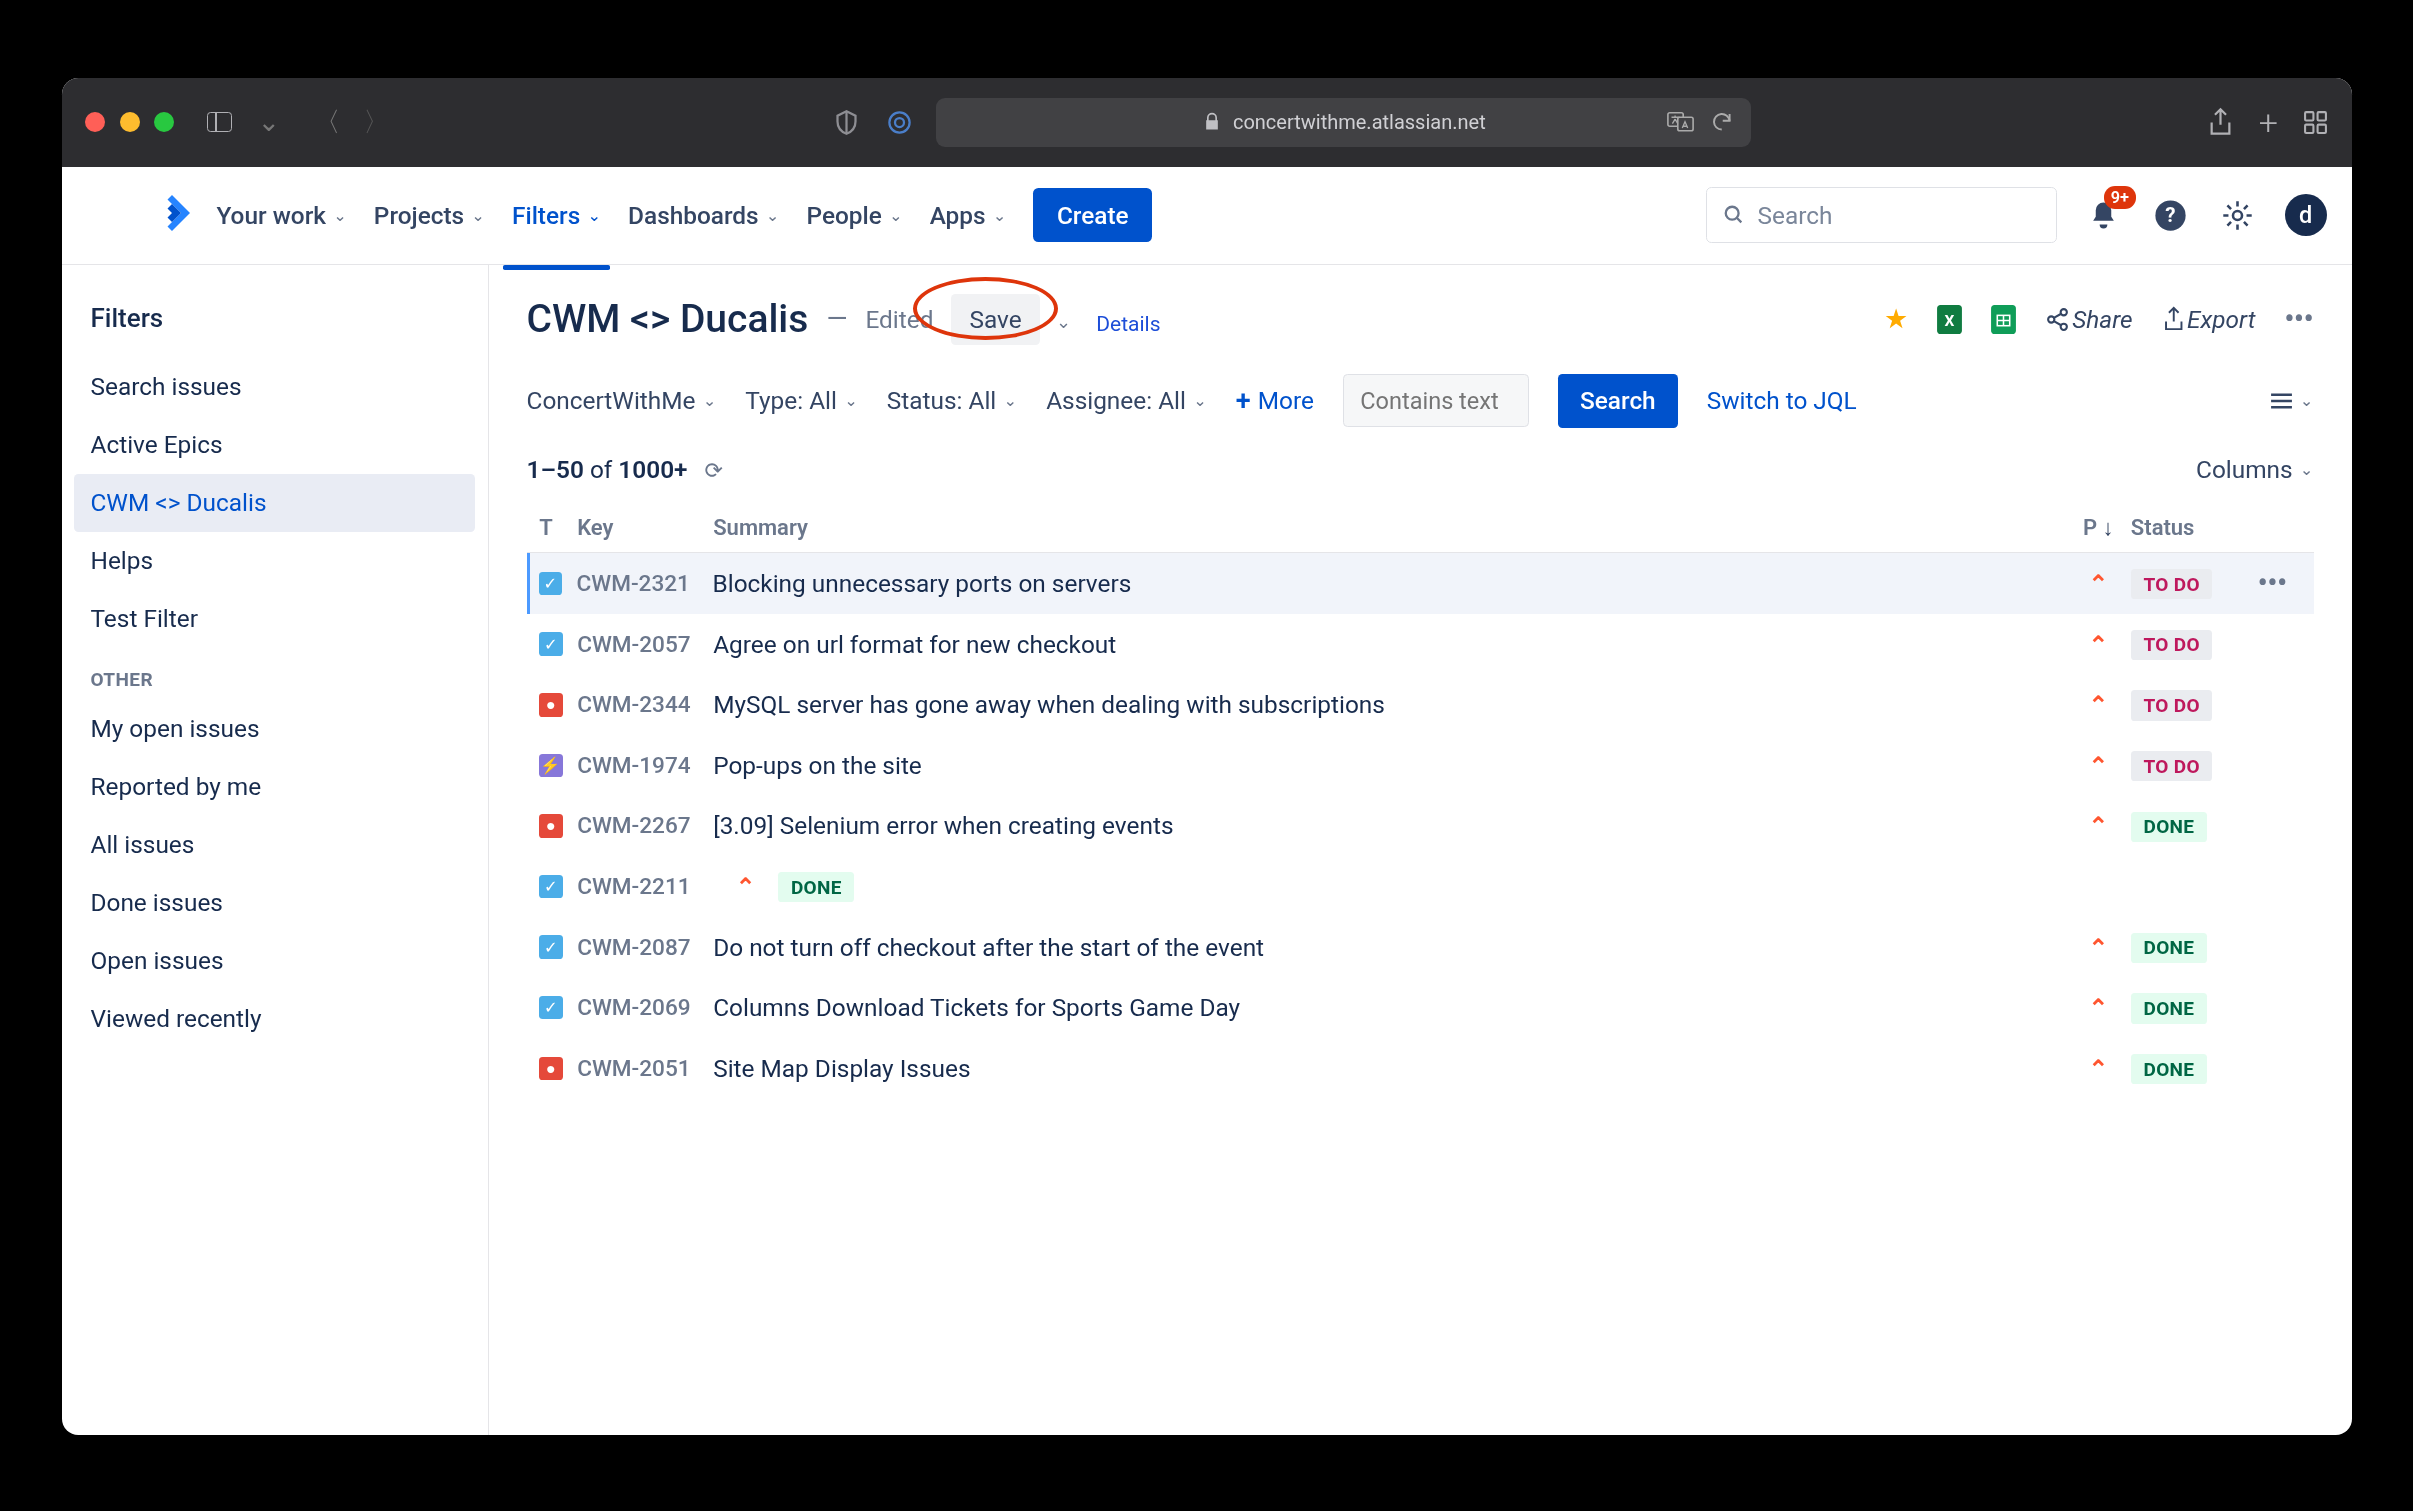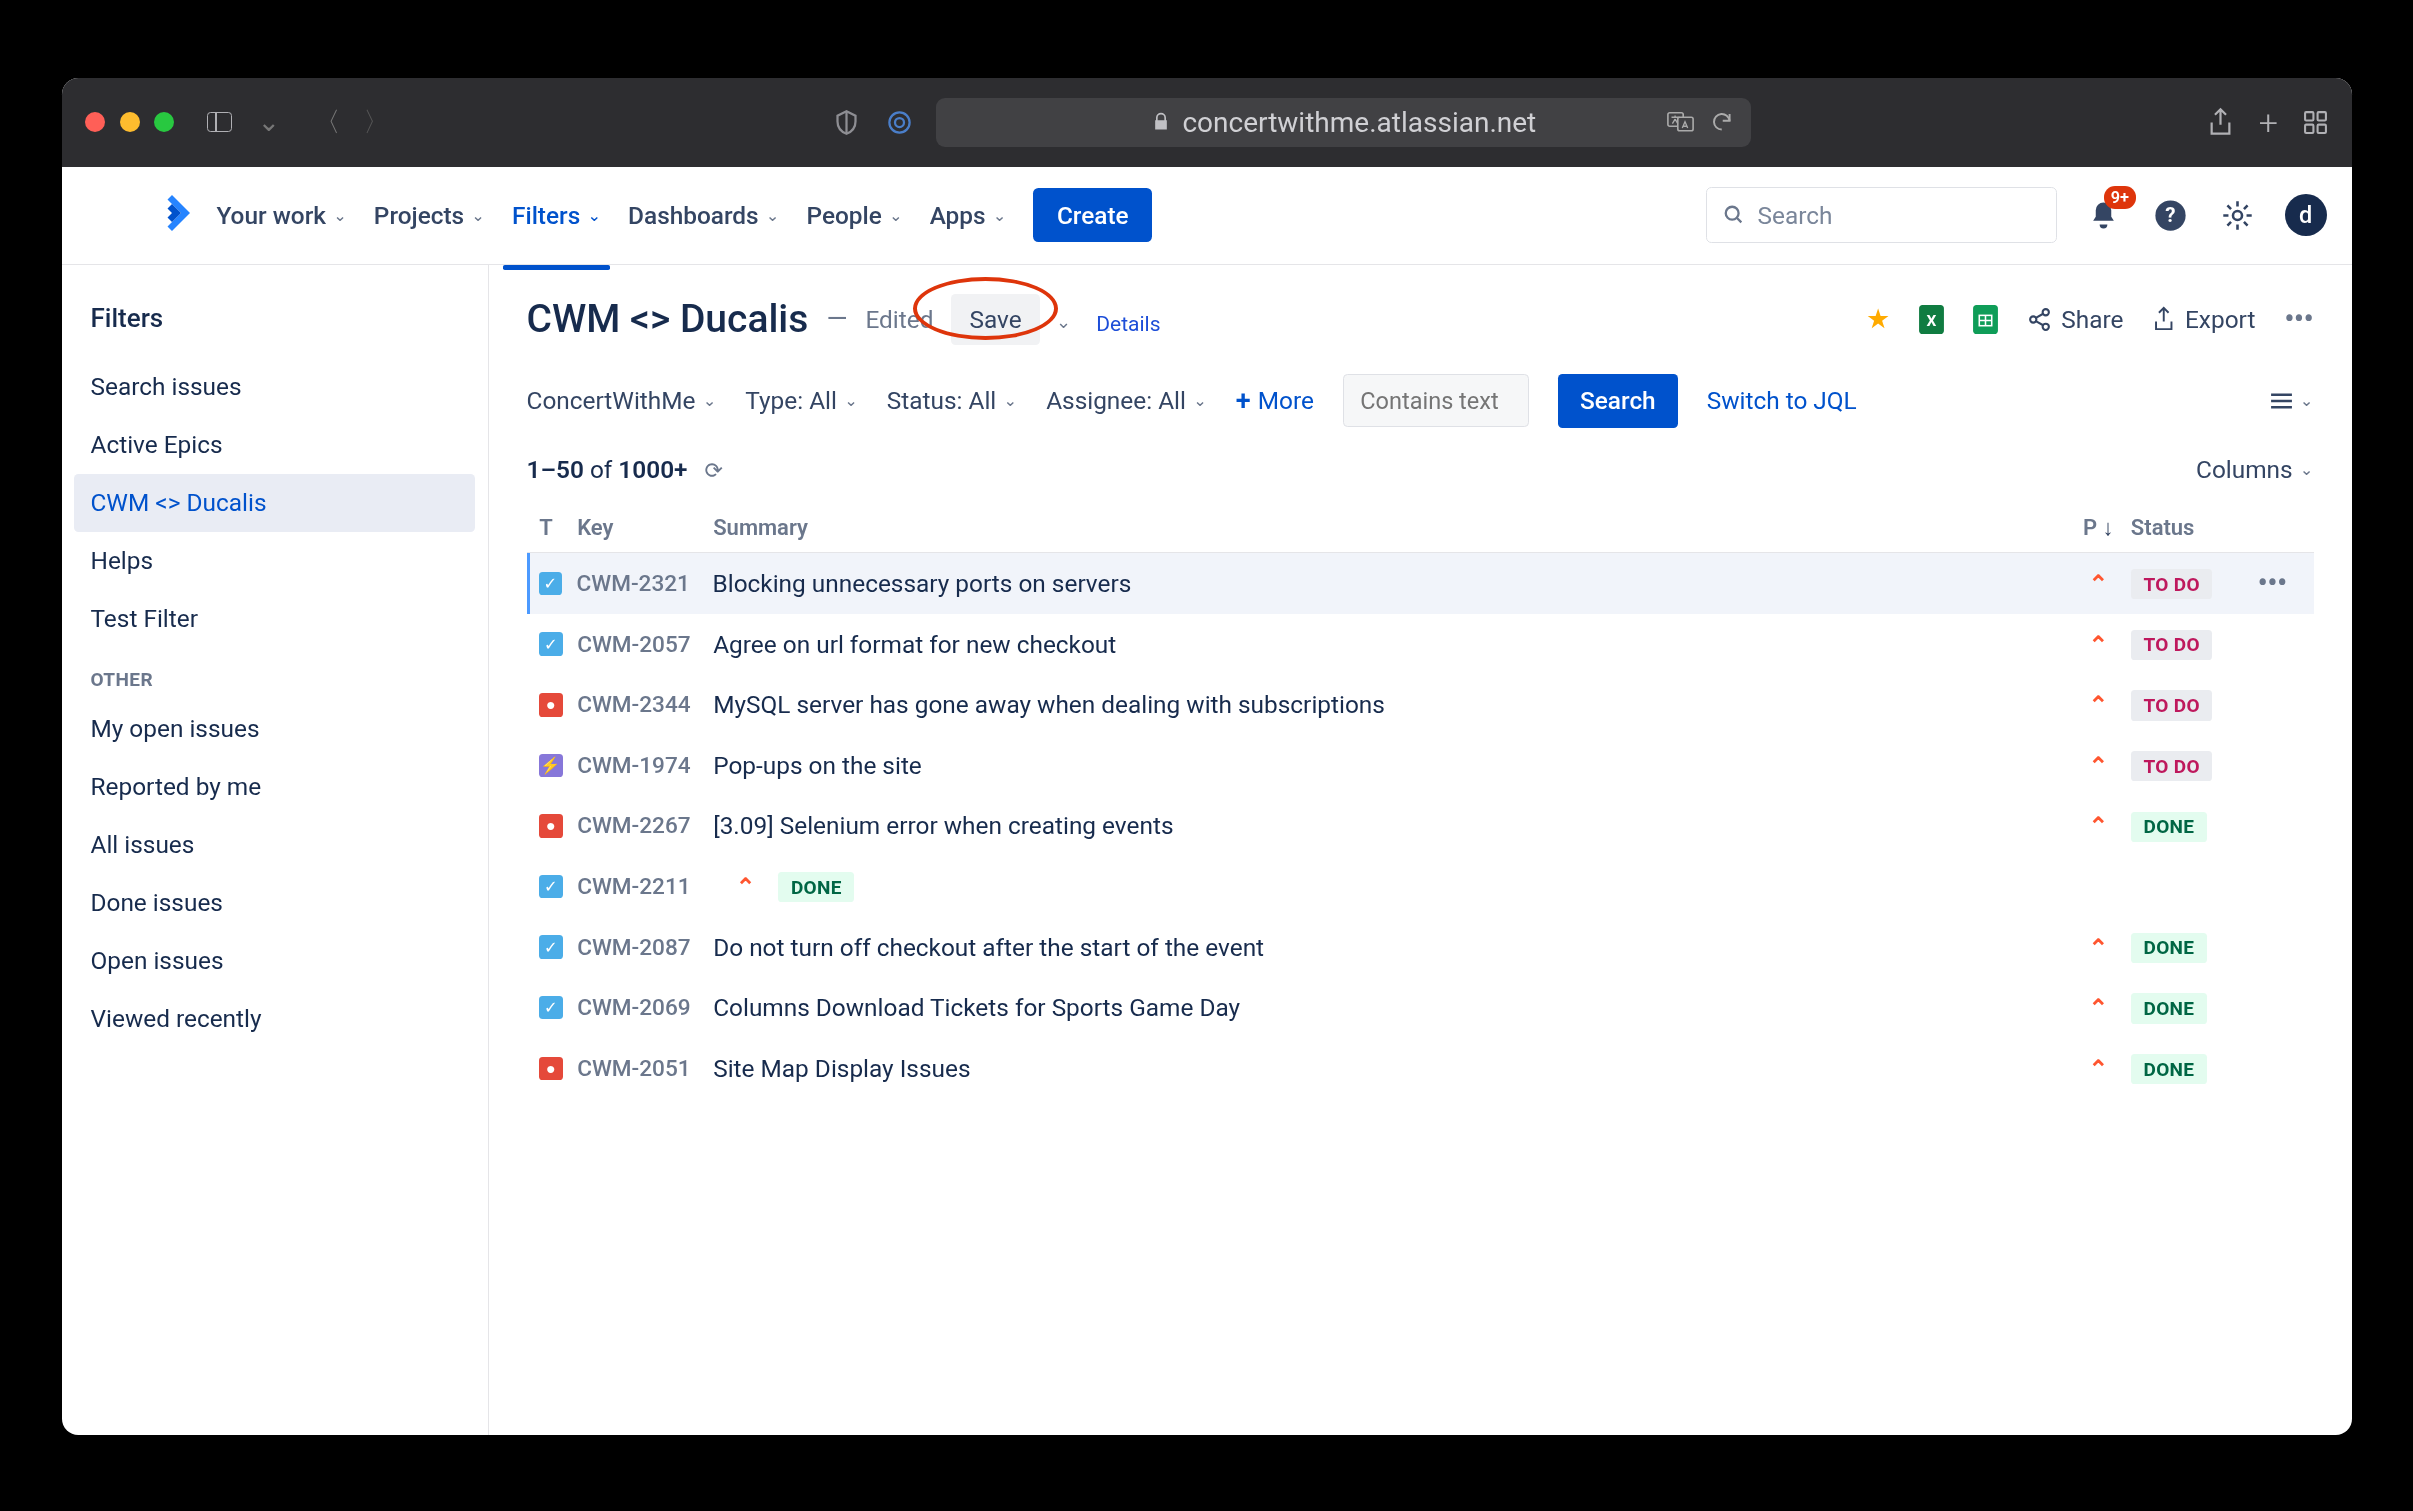--- a/index.html
+++ b/index.html
@@ -11,21 +11,21 @@
 .traffic { display: flex; gap: 14.5px; margin-right: 12.7px; }
 .dot { width: 20px; height: 20px; border-radius: 50%; }
 .dot.red { background: #ff5f57; }
 .dot.yel { background: #febc2e; }
 .dot.grn { background: #28c840; }
 .chrome-btn { width: 33px; height: 33px; display:flex; align-items:center; justify-content:center; color:#b0b0b4; }
 .sidebar-toggle { width:25px; height:20px; border:1.8px solid #b0b0b4; border-radius:3.6px; position:relative; }
 .sidebar-toggle::before { content:''; position:absolute; left:7.2px; top:0; bottom:0; width:1.8px; background:#b0b0b4; }
 .chev { font-size: 27px; color:#777; }
 .url-bar-wrap { flex:1; display:flex; align-items:center; justify-content:center; gap:20px; }
-.url-bar { background:#414144; border-radius:9px; height:49px; width: 815px; display:flex; align-items:center; justify-content:center; gap:11px; color:#d0d0d4; font-size:28px; position:relative; }
+.url-bar { background:#414144; border-radius:9px; height:49px; width: 815px; display:flex; align-items:center; justify-content:center; gap:11px; color:#d0d0d4; font-size:20px; position:relative; }
 .lock-icon { width:20px; height:20px; }
 .url-right { position:absolute; right:18px; display:flex; gap:16.3px; align-items:center; color:#aaa;}
 .chrome-right { display:flex; gap:25px; align-items:center; color:#b0b0b4; margin-left:18px;}
 
 
 .topnav { height:98px; border-bottom:0.9px solid #e5e5e8; display:flex; align-items:center; padding:0 25px; gap:27px; background:#fff; }
 .apps-grid { display:grid; grid-template-columns:repeat(3,7.2px); grid-template-rows:repeat(3,7.2px); gap:3.6px; }
 .apps-grid span { background:#344563; }
 .jira-logo svg { width:36px; height:36px; }
 .nav-item { display:flex; align-items:center; gap:7.2px; color:#344563; font-size:24.4px; font-weight:500; cursor:pointer; padding:7.2px 0; }
@@ -56,21 +56,21 @@
 .title-dash { color:#6b778c; font-size:27px; }
 .edited { color:#6b778c; font-size:24.4px; }
 .save-wrap { position:relative; }
 .save-btn { background:#f1f2f4; border:none; padding:11px 18px; border-radius:4.5px; font-size:24.4px; color:#344563; cursor:pointer; }
 .save-caret { color:#6b778c; font-size:18px; margin-left:12.7px; }
 .ellipse-annot { position:absolute; border:4.5px solid #de350b; border-radius:50%; left:-38px; top:-16.3px; width:145px; height:63px; pointer-events:none; }
 .details-link { color:#1d4ed8; font-size:21px; cursor:pointer; margin-left:7.2px;margin-top:9px; }
 .titlebar-right { margin-left:auto; display:flex; gap:29px; align-items:center; }
 .star { color:#ffab00; font-size:27px; }
 .app-icon { width:25px; height:29px; border-radius:3.6px; }
-.share-btn, .export-btn { display:flex; align-items:center; gap:9px; color:#344563; font-size:24.4px; cursor:pointer; }
+.share-btn, .export-btn { display:flex; align-items:center; gap:2px; color:#344563; font-size:24.4px; cursor:pointer;font-style:italic; }
 
 
 .filter-row { display:flex; align-items:center; gap:29px; margin-bottom:27px; }
 .filter-pill { color:#344563; font-size:24.4px; display:flex; align-items:center; gap:7.2px; cursor:pointer; }
 .more-btn { color:#0052cc; font-size:24.4px; display:flex; align-items:center; gap:7.2px; cursor:pointer; }
 .contains-input { border:1.8px solid #dfe1e6; background:#f6f7f8; border-radius:4.5px; height:53px; width:186px; padding:0 16.3px; font-size:23.5px; color:#6b778c; }
 .search-btn { background:#0052cc; color:#fff; border:none; padding:12.7px 22px; border-radius:4.5px; font-size:24.4px; font-weight:500; cursor:pointer; }
 .jql-link { color:#0052cc; font-size:24.4px; cursor:pointer; }
 .view-toggle { margin-left:auto; color:#344563; font-size:29px; display:flex; align-items:center; gap:5.4px; cursor:pointer; }
 

